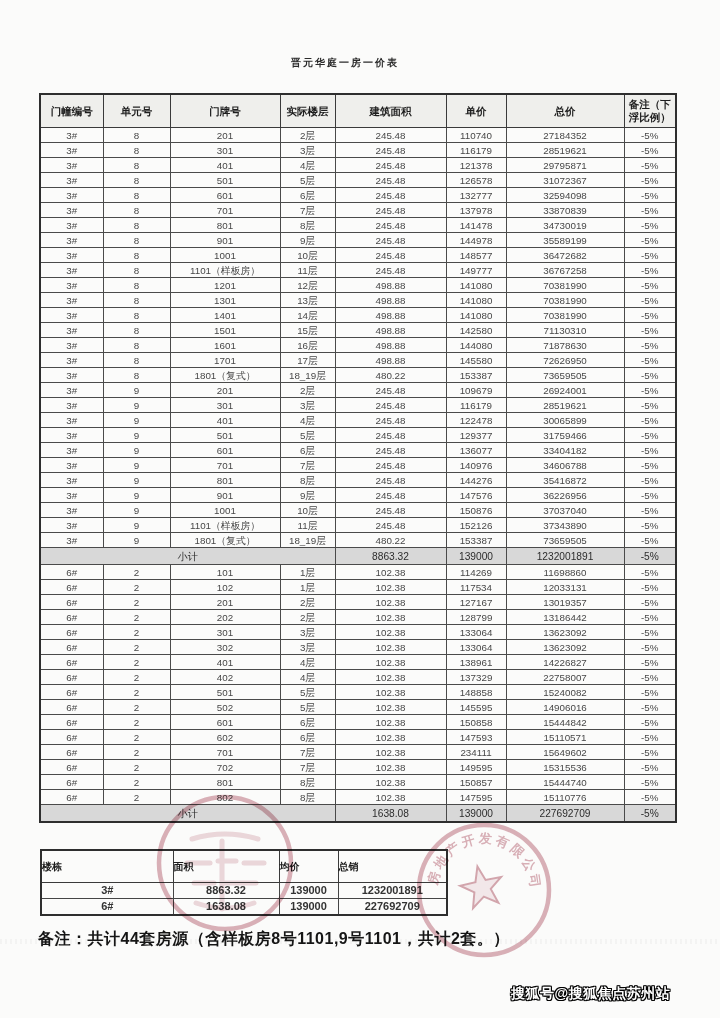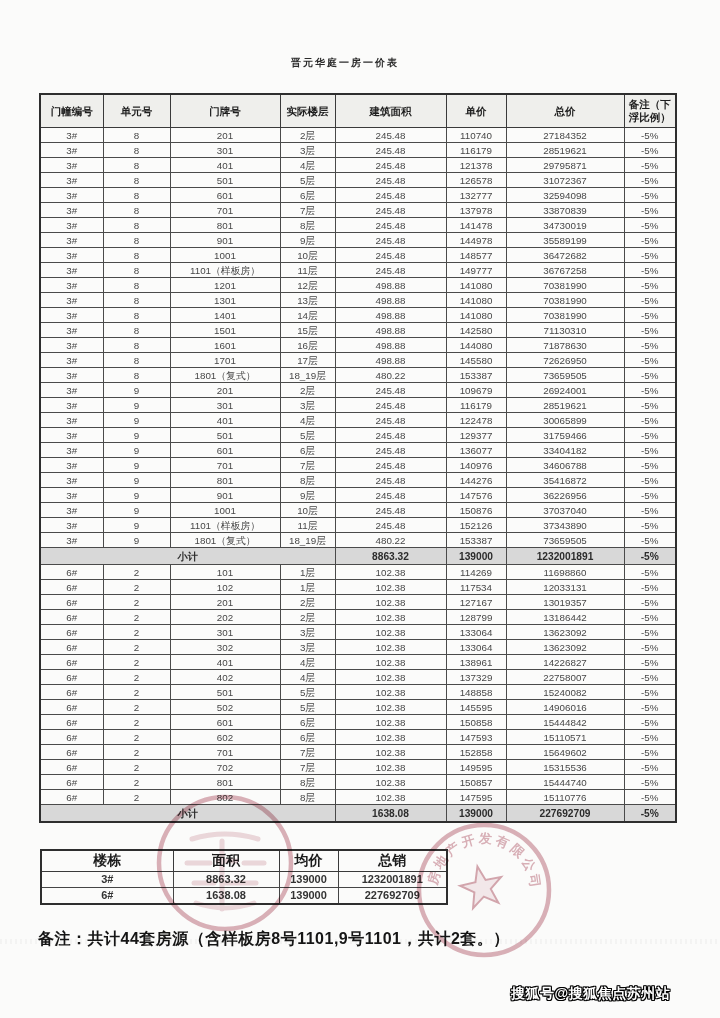--- a/index.html
+++ b/index.html
@@ -19,27 +19,27 @@
   #main-table th{
     border:1px solid #3a3a3a;font-size:10.5px;font-weight:bold;color:#1d1d1d;
     padding:3px 1px;line-height:1.25;background:#efefec;text-align:center;
   }
   #main-table td{
     border:1px solid #4a4a4a;font-size:9.8px;color:#474747;
     height:14px;line-height:13px;text-align:center;padding:0;overflow:hidden;
     white-space:nowrap;
   }
   #main-table tr.subtotal td{
-    background:#d8d8d8;font-weight:bold;color:#2c2c2c;font-size:10.2px;height:16px;
+    background:#d8d8d8;font-weight:normal;color:#2c2c2c;font-size:10.2px;height:16px;
   }
   
   #summary-table{left:40px;top:849px;width:406px;border:2px solid #2e2e2e;}
   #summary-table th{
-    border:1px solid #3a3a3a;font-size:14px;font-weight:bold;color:#1c1c1c;
-    padding:1px 0;height:15px;text-align:center;
+    border:1px solid #3a3a3a;font-size:10px;font-weight:bold;color:#1c1c1c;
+    padding:8px 0;height:15px;text-align:left;
   }
   #summary-table td{
     border:1px solid #454545;font-size:11px;color:#333;font-weight:600;
     height:15px;line-height:15px;text-align:center;padding:0;white-space:nowrap;
   }
   #note-line{
     position:absolute;left:38px;top:929px;font-size:16px;font-weight:bold;color:#161616;
     letter-spacing:0.5px;
   }
   
@@ -497,21 +497,21 @@
           <td>147593</td>
           <td>15110571</td>
           <td>-5%</td>
         </tr>
         <tr>
           <td>6#</td>
           <td>2</td>
           <td>701</td>
           <td>7层</td>
           <td>102.38</td>
-          <td>152858</td>
+          <td>234111</td>
           <td>15649602</td>
           <td>-5%</td>
         </tr>
         <tr>
           <td>6#</td>
           <td>2</td>
           <td>702</td>
           <td>7层</td>
           <td>102.38</td>
           <td>149595</td>

